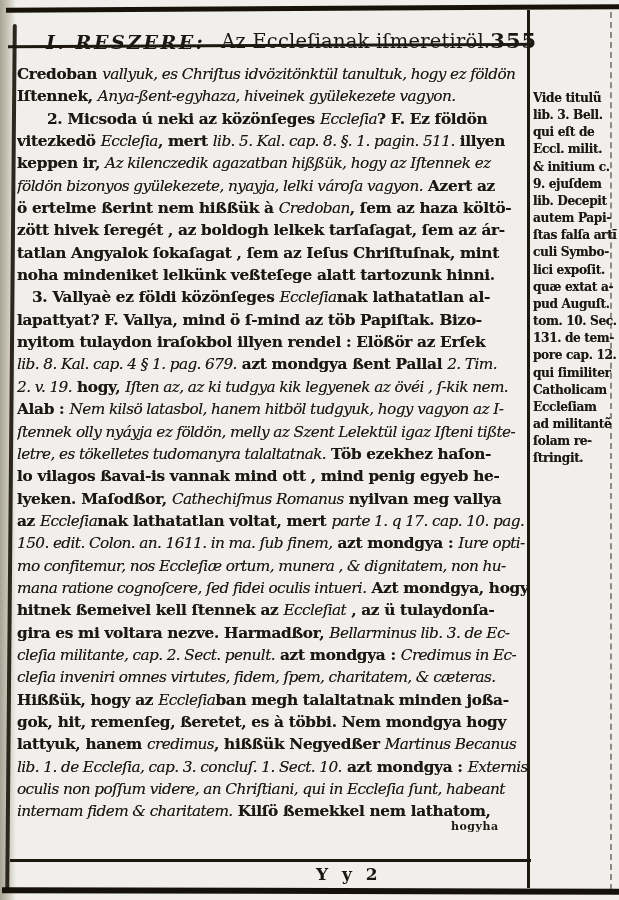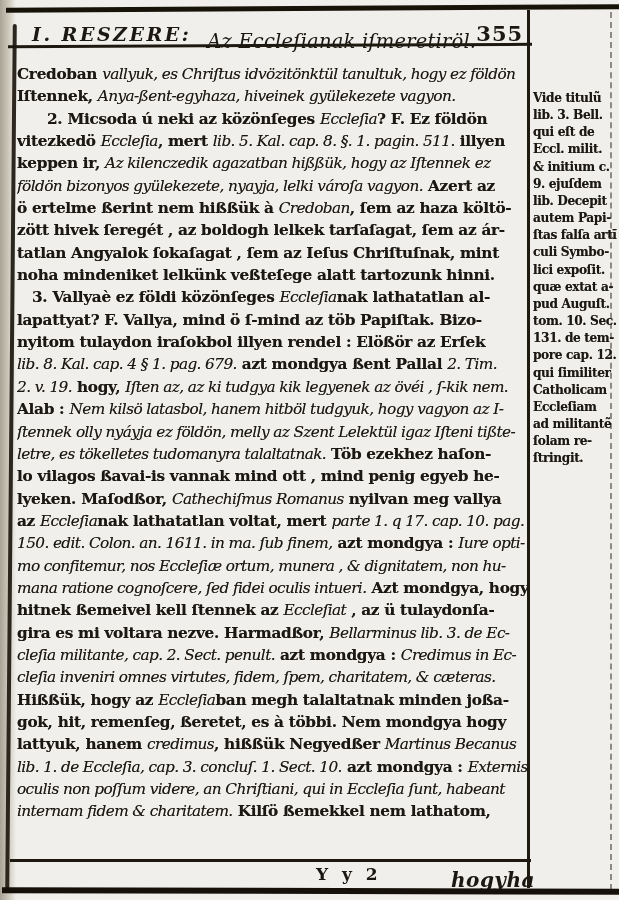--- a/index.html
+++ b/index.html
@@ -15,41 +15,41 @@
   .frame-left{position:absolute;left:9px;top:24px;width:4px;height:868px;
     background:#2b261e;border-radius:3px;transform:rotate(.5deg);}
   .rule-top{position:absolute;left:6px;top:6px;width:613px;height:5px;background:#171309;transform:rotate(-.35deg);}
   .rule-header{position:absolute;left:8px;top:44px;width:524px;height:3px;background:#1d1910;transform:rotate(-.25deg);}
   .rule-footer{position:absolute;left:10px;top:859px;width:521px;height:3px;background:#1d1910;}
   .rule-bottom{position:absolute;left:2px;top:888px;width:617px;height:6px;background:#15110a;transform:rotate(.15deg);}
   .vline-main{position:absolute;left:527px;top:10px;width:3px;height:878px;background:#1e1a12;}
   .vline-right{position:absolute;left:610px;top:12px;width:0;height:878px;border-left:2px dashed rgba(62,56,45,.55);}
 
   
-  .header{position:absolute;left:32px;top:14px;width:470px;display:flex;align-items:center;white-space:nowrap;}
+  .header{position:absolute;left:46px;top:14px;width:470px;display:flex;align-items:flex-end;white-space:nowrap;}
   .header .title{font-style:italic;font-weight:700;font-size:19px;letter-spacing:2.5px;}
-  .header .subtitle{font-style:italic;font-weight:400;font-size:19.5px;margin-left:16px;letter-spacing:.2px;margin-top:16px;}
+  .header .subtitle{font-weight:400;font-size:19.5px;margin-left:16px;letter-spacing:.2px;margin-top:16px;}
   .header .pagenum{margin-left:auto;font-weight:700;font-size:21px;letter-spacing:1px;}
 
   
   .body-text{position:absolute;left:17px;top:63px;width:510px;font-size:15.3px;line-height:22.35px;}
   .body-text .line{white-space:nowrap;overflow:hidden;font-weight:700;letter-spacing:-0.3px;
     text-shadow:0 0 .5px rgba(25,18,10,.55);}
   .body-text .line.indent{padding-left:30px;}
   .body-text .line.indent2{padding-left:15px;}
   .body-text .it{font-style:italic;font-weight:400;letter-spacing:-0.6px;}
 
   
   .margin-notes{position:absolute;left:533px;top:90px;width:78px;font-size:12.2px;line-height:17.15px;
     font-weight:700;letter-spacing:-0.4px;}
   .margin-notes .mline{white-space:nowrap;text-shadow:0 0 .4px rgba(25,18,10,.5);}
 
   
   .footer-signature{position:absolute;left:316px;top:864px;font-weight:700;font-size:17px;letter-spacing:4px;}
-  .footer-catchword{position:absolute;left:451px;top:868px;font-weight:700;font-size:20px;letter-spacing:.5px;font-style:italic;}
+  .footer-catchword{position:absolute;left:451px;top:820px;font-weight:700;font-size:11px;letter-spacing:.5px;}
 </style>
 </head>
 <body>
 
 <div class="page">
 
   <div class="edge-left"></div>
   <div class="frame-left"></div>
   <div class="rule-top"></div>
 

